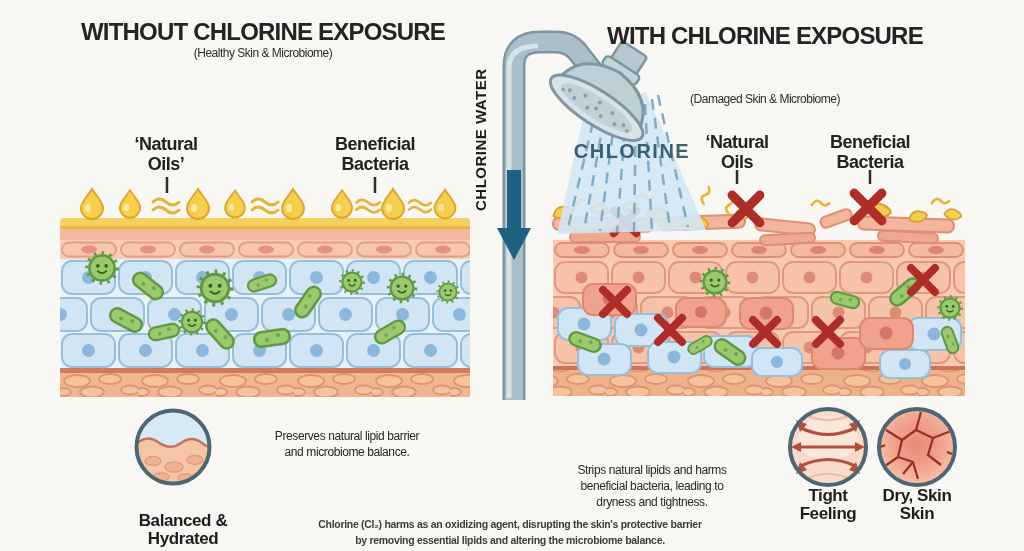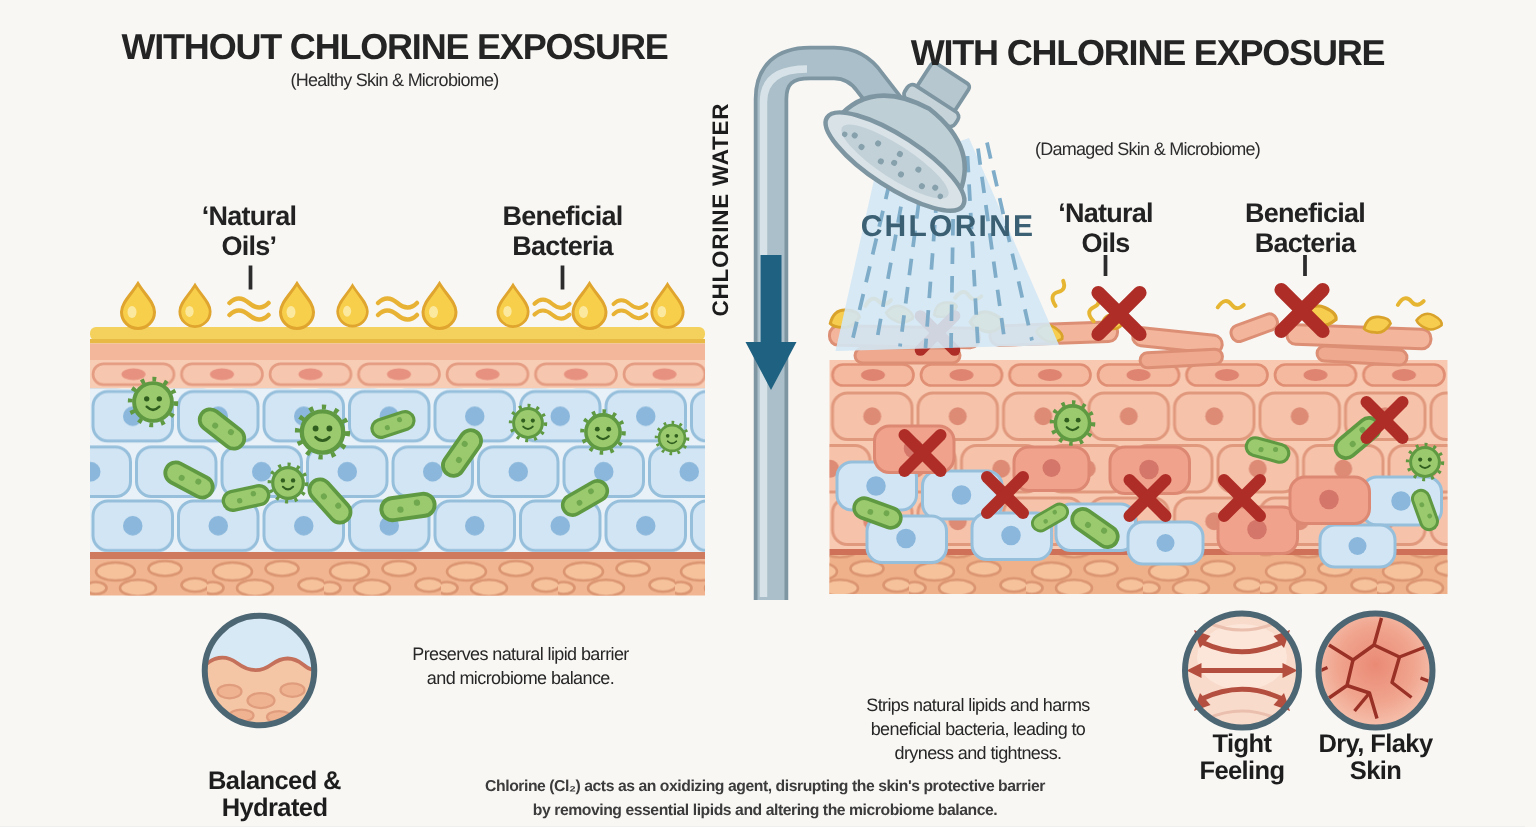--- a/index.html
+++ b/index.html
@@ -420,22 +420,22 @@
 
 <div class="txt icon-lbl lbl-balanced">
   <div>Balanced &amp;</div>
   <div>Hydrated</div>
 </div>
 <div class="txt icon-lbl lbl-tight">
   <div>Tight</div>
   <div>Feeling</div>
 </div>
 <div class="txt icon-lbl lbl-dry">
-  <div>Dry, Flaky</div>
+  <div>Dry, Skin</div>
   <div>Skin</div>
 </div>
 
 <div class="txt footnote">
-  <div>Chlorine (Cl₂) acts as an oxidizing agent, disrupting the skin's protective barrier</div>
+  <div>Chlorine (Cl₂) harms as an oxidizing agent, disrupting the skin's protective barrier</div>
   <div>by removing essential lipids and altering the microbiome balance.</div>
 </div>
 
 </div>
 
 </body></html>

